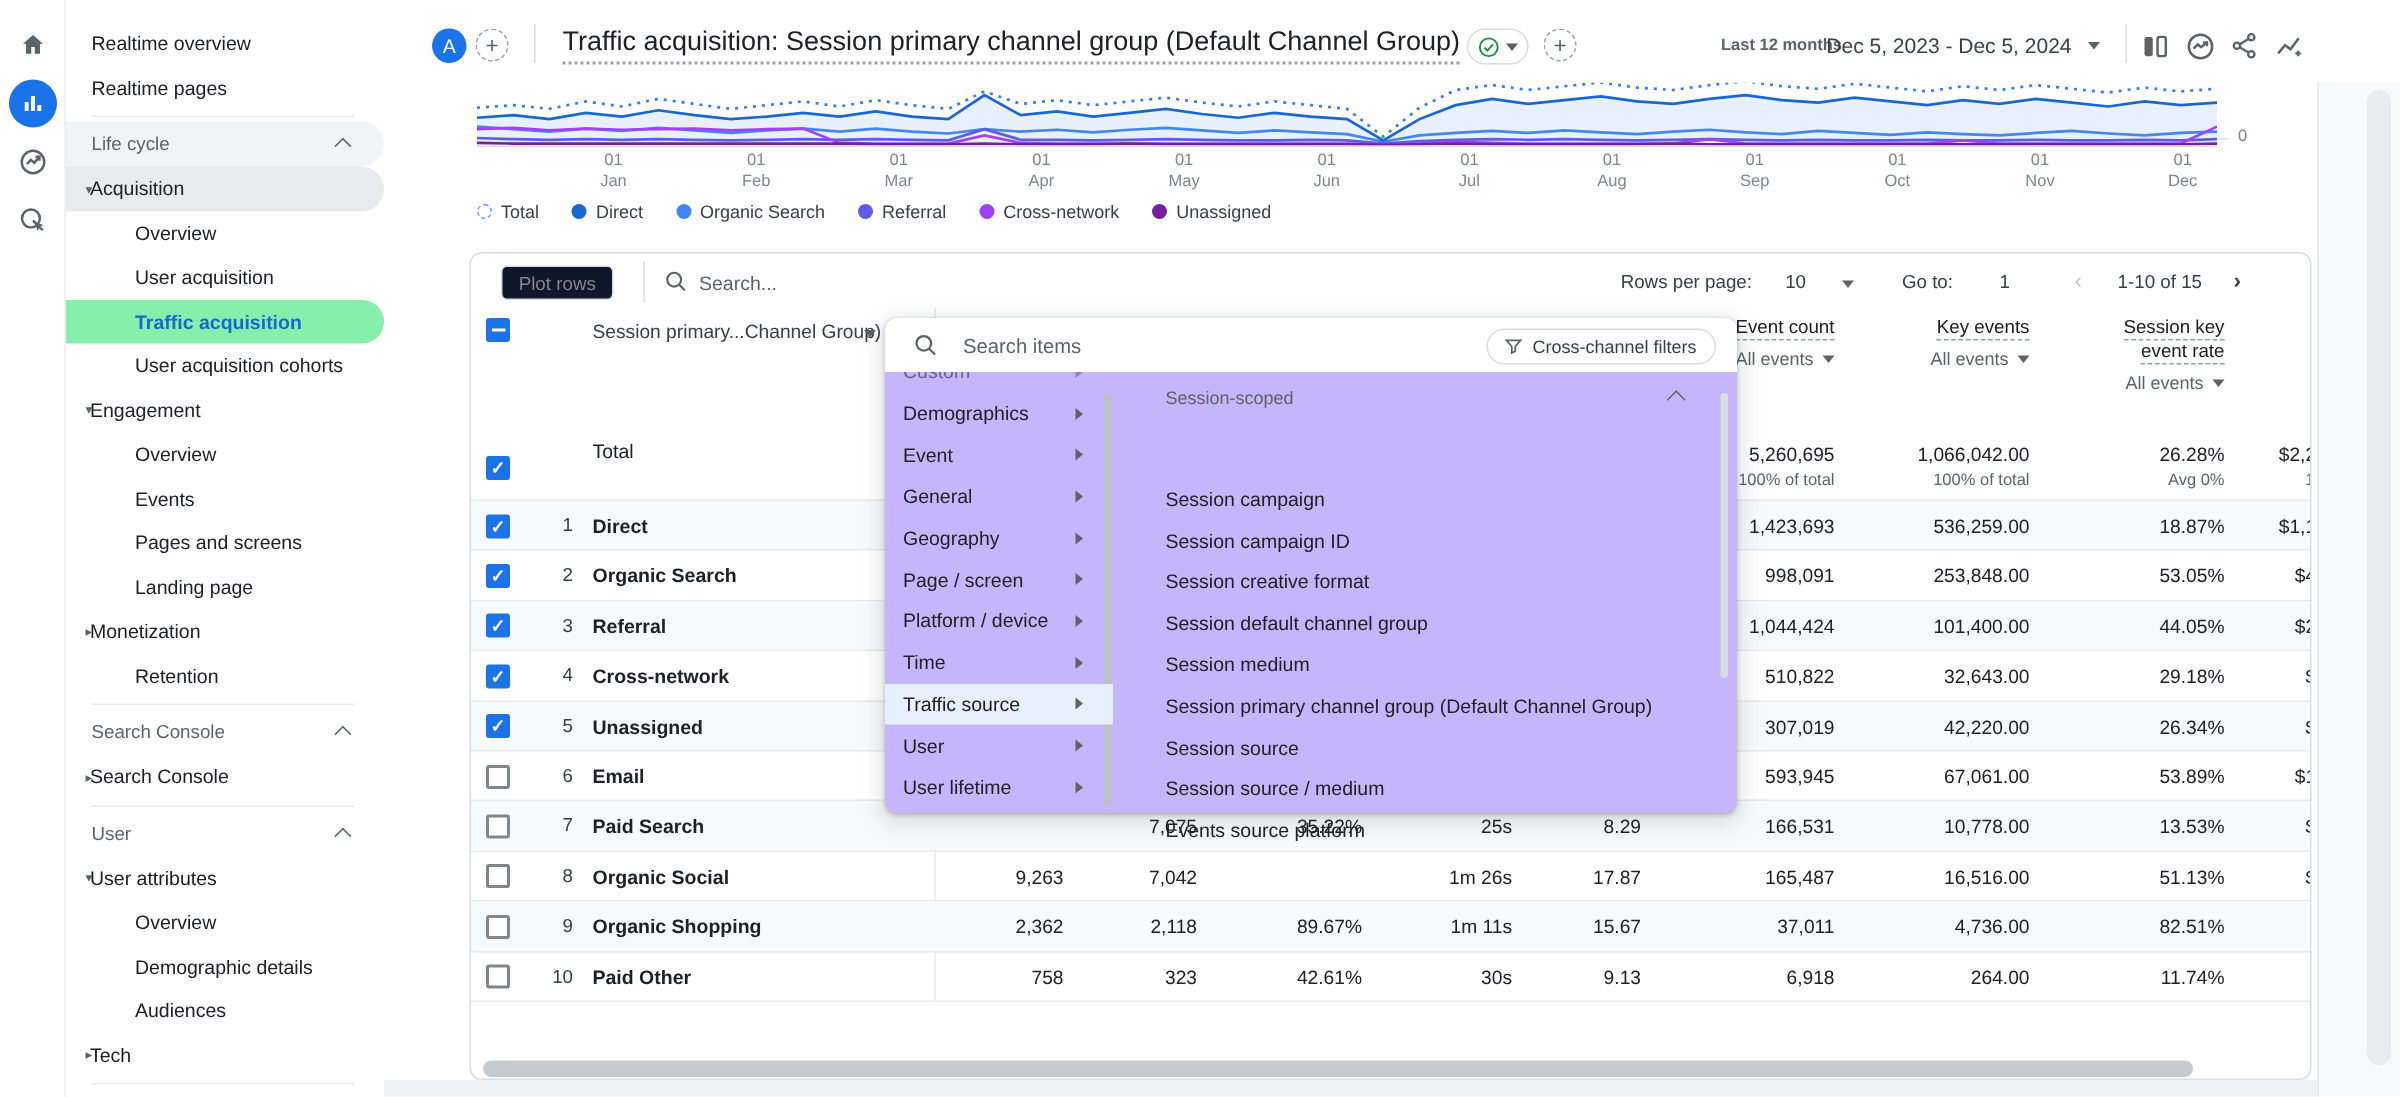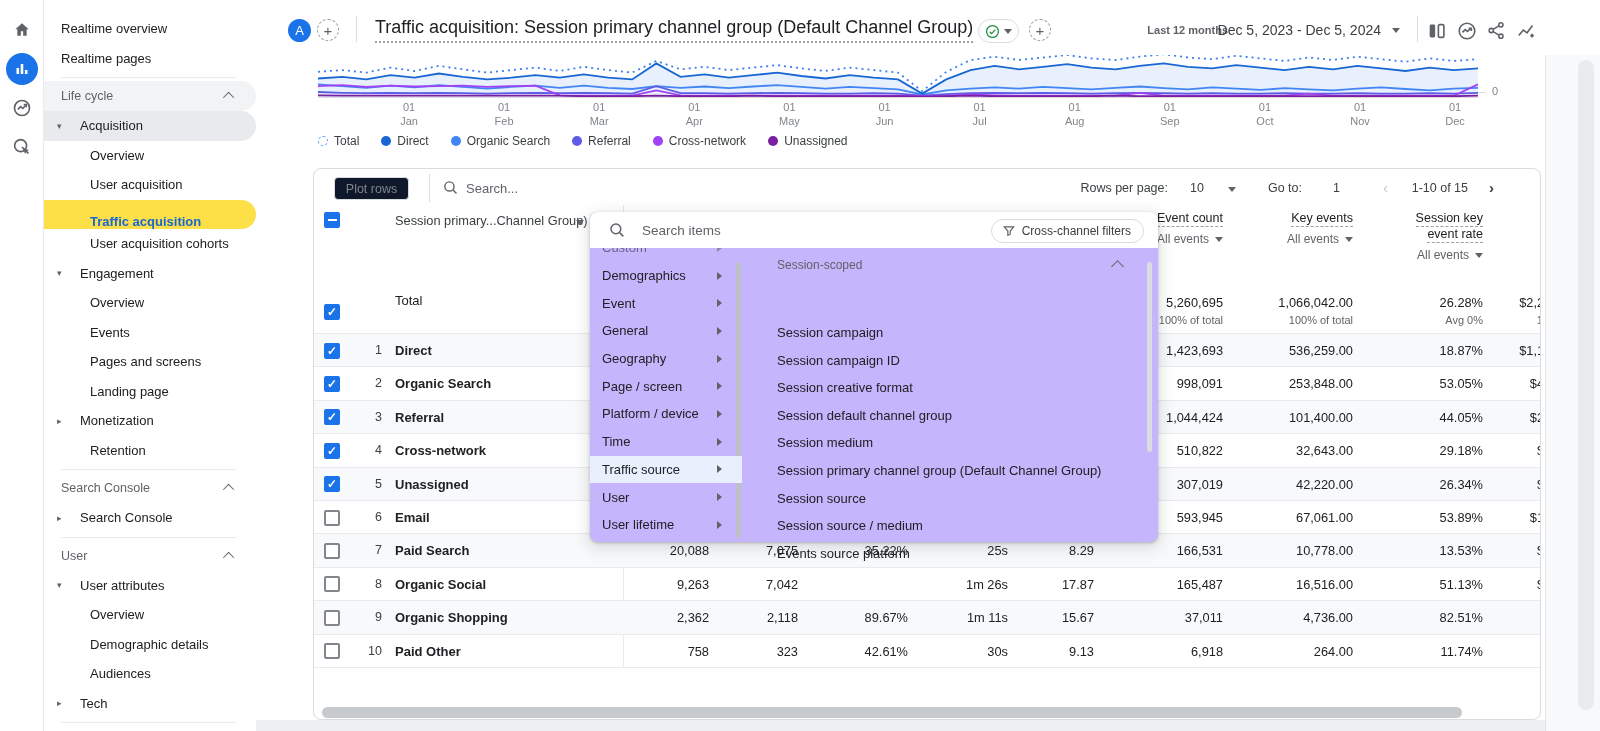--- a/index.html
+++ b/index.html
@@ -7,25 +7,25 @@
     font-family:"Liberation Sans", sans-serif; color:#202124; }
   
   #rail { position:absolute; left:0; top:0; width:44px; height:731px; background:#fff; border-right:1px solid #e8eaed; z-index:5; }
   .rail-btn { position:absolute; left:6px; width:32px; height:32px; border-radius:50%; display:flex; align-items:center; justify-content:center; cursor:pointer; }
   .rail-btn.active { background:#1a73e8; }
   
   #sidebar { position:absolute; left:44px; top:0; width:212px; height:731px; background:#fff; z-index:4; padding-top:14px; font-size:13px; }
   .sb-row { position:relative; height:29.5px; display:flex; align-items:center; color:#202124; cursor:pointer; }
   .sb-row .lbl { white-space:nowrap; }
   .sb-row.lvl0 .lbl { margin-left:17px; }
-  .sb-row.lvl1 .lbl { margin-left:36px; }
+  .sb-row.lvl1 .lbl { margin-left:16px; }
   .sb-row.lvl2 .lbl { margin-left:46px; }
   .sb-row .arrow { position:absolute; left:13px; font-size:9px; color:#5f6368; }
   .sb-row.bg-darkgray { background:#e8eaed; border-radius:0 16px 16px 0; }
-  .sb-row.active { background:#fde047; border-radius:0 16px 16px 0; color:#1967d2; font-weight:bold;align-items:flex-end; }
+  .sb-row.active { background:#86efac; border-radius:0 16px 16px 0; color:#1967d2; font-weight:bold; }
   .sb-head { position:relative; height:30px; display:flex; align-items:center; color:#5f6368; font-size:12.5px; cursor:pointer; }
   .sb-head .lbl { margin-left:17px; }
   .sb-head.bg-gray { background:#f1f3f4; border-radius:0 16px 16px 0; }
   .sb-head .chev { position:absolute; right:22px; width:8px; height:8px; border-left:1.6px solid #5f6368; border-top:1.6px solid #5f6368; transform:rotate(45deg) translateY(2px); }
   .sb-div { height:8px; position:relative; }
   .sb-div:after { content:""; position:absolute; left:17px; right:20px; top:4px; border-top:1px solid #e8eaed; }
   
   #appbar { position:absolute; left:256px; top:0; width:1344px; height:55px; background:#fff; z-index:3; }
   .avatar { position:absolute; left:32px; top:19px; width:23px; height:23px; border-radius:50%; background:#1a73e8; color:#fff; font-size:13px; display:flex; align-items:center; justify-content:center; }
   .plus-circle { position:absolute; width:22px; height:22px; border:1px dashed #9aa0a6; border-radius:50%; color:#5f6368; font-size:15px; display:flex; align-items:center; justify-content:center; cursor:pointer; }
@@ -451,21 +451,20 @@
         <span class="nm">Email</span>
         <div class="cell" style="left: 689px;">593,945</div>
         <div class="cell" style="left: 819px;">67,061.00</div>
         <div class="cell" style="left: 949px;">53.89%</div>
         <div class="cell" style="left: 1067px;">$142,650.35</div>
       </div>
       <div class="trow odd" style="top: 365.4px;">
         <span class="cb off" style="left: 10px; top: 8.5px;"></span>
         <span class="num">7</span>
         <span class="nm">Paid Search</span>
-        <div class="cell" style="left: 175px;">20,088</div>
         <div class="cell" style="left: 264px;">7,075</div>
         <div class="cell" style="left: 374px;">35.22%</div>
         <div class="cell" style="left: 474px;">25s</div>
         <div class="cell" style="left: 560px;">8.29</div>
         <div class="cell" style="left: 689px;">166,531</div>
         <div class="cell" style="left: 819px;">10,778.00</div>
         <div class="cell" style="left: 949px;">13.53%</div>
         <div class="cell" style="left: 1067px;">$43,867.20</div>
       </div>
       <div class="trow" style="top: 398.8px;">

